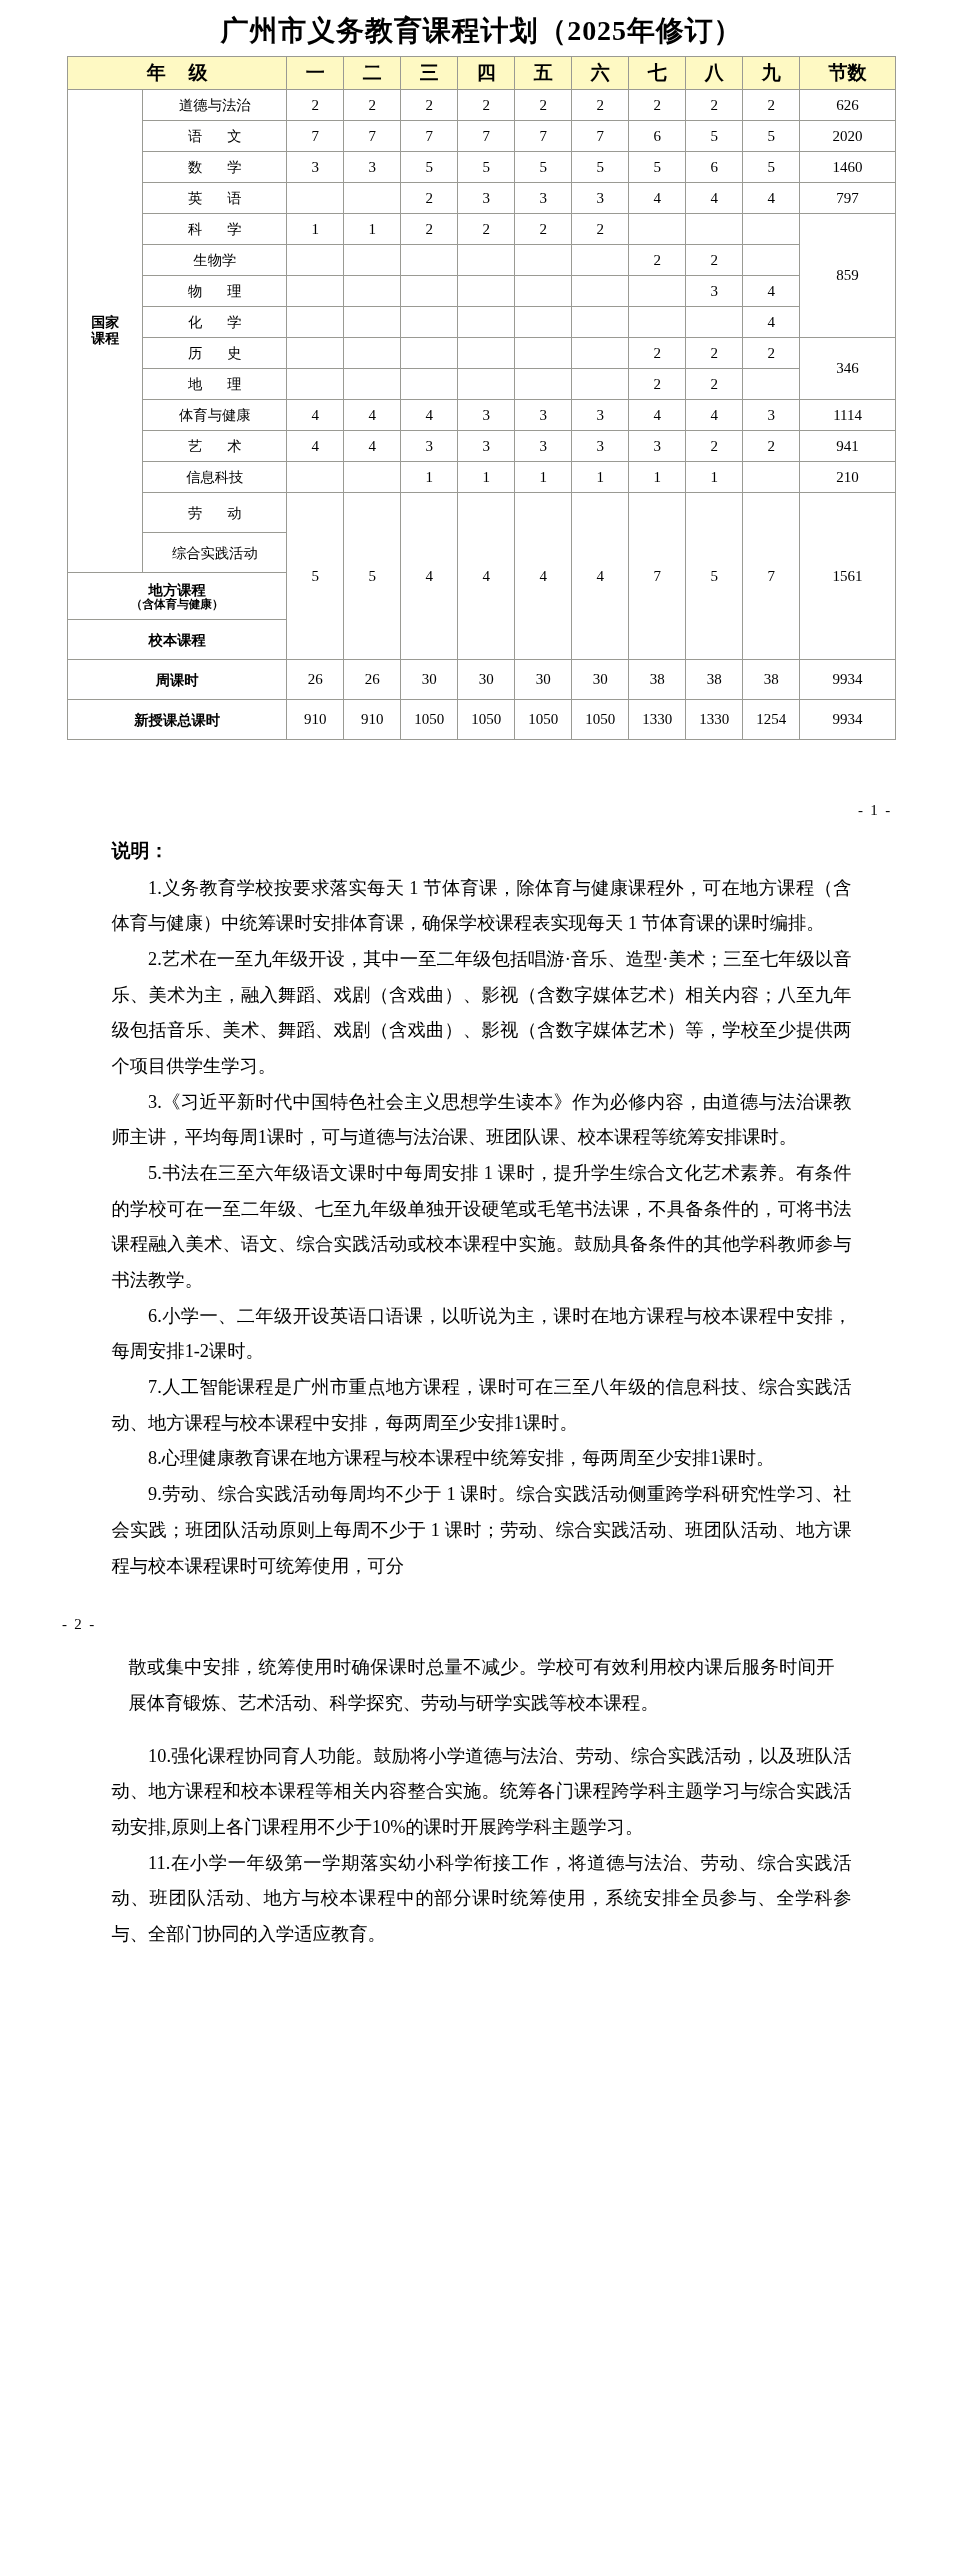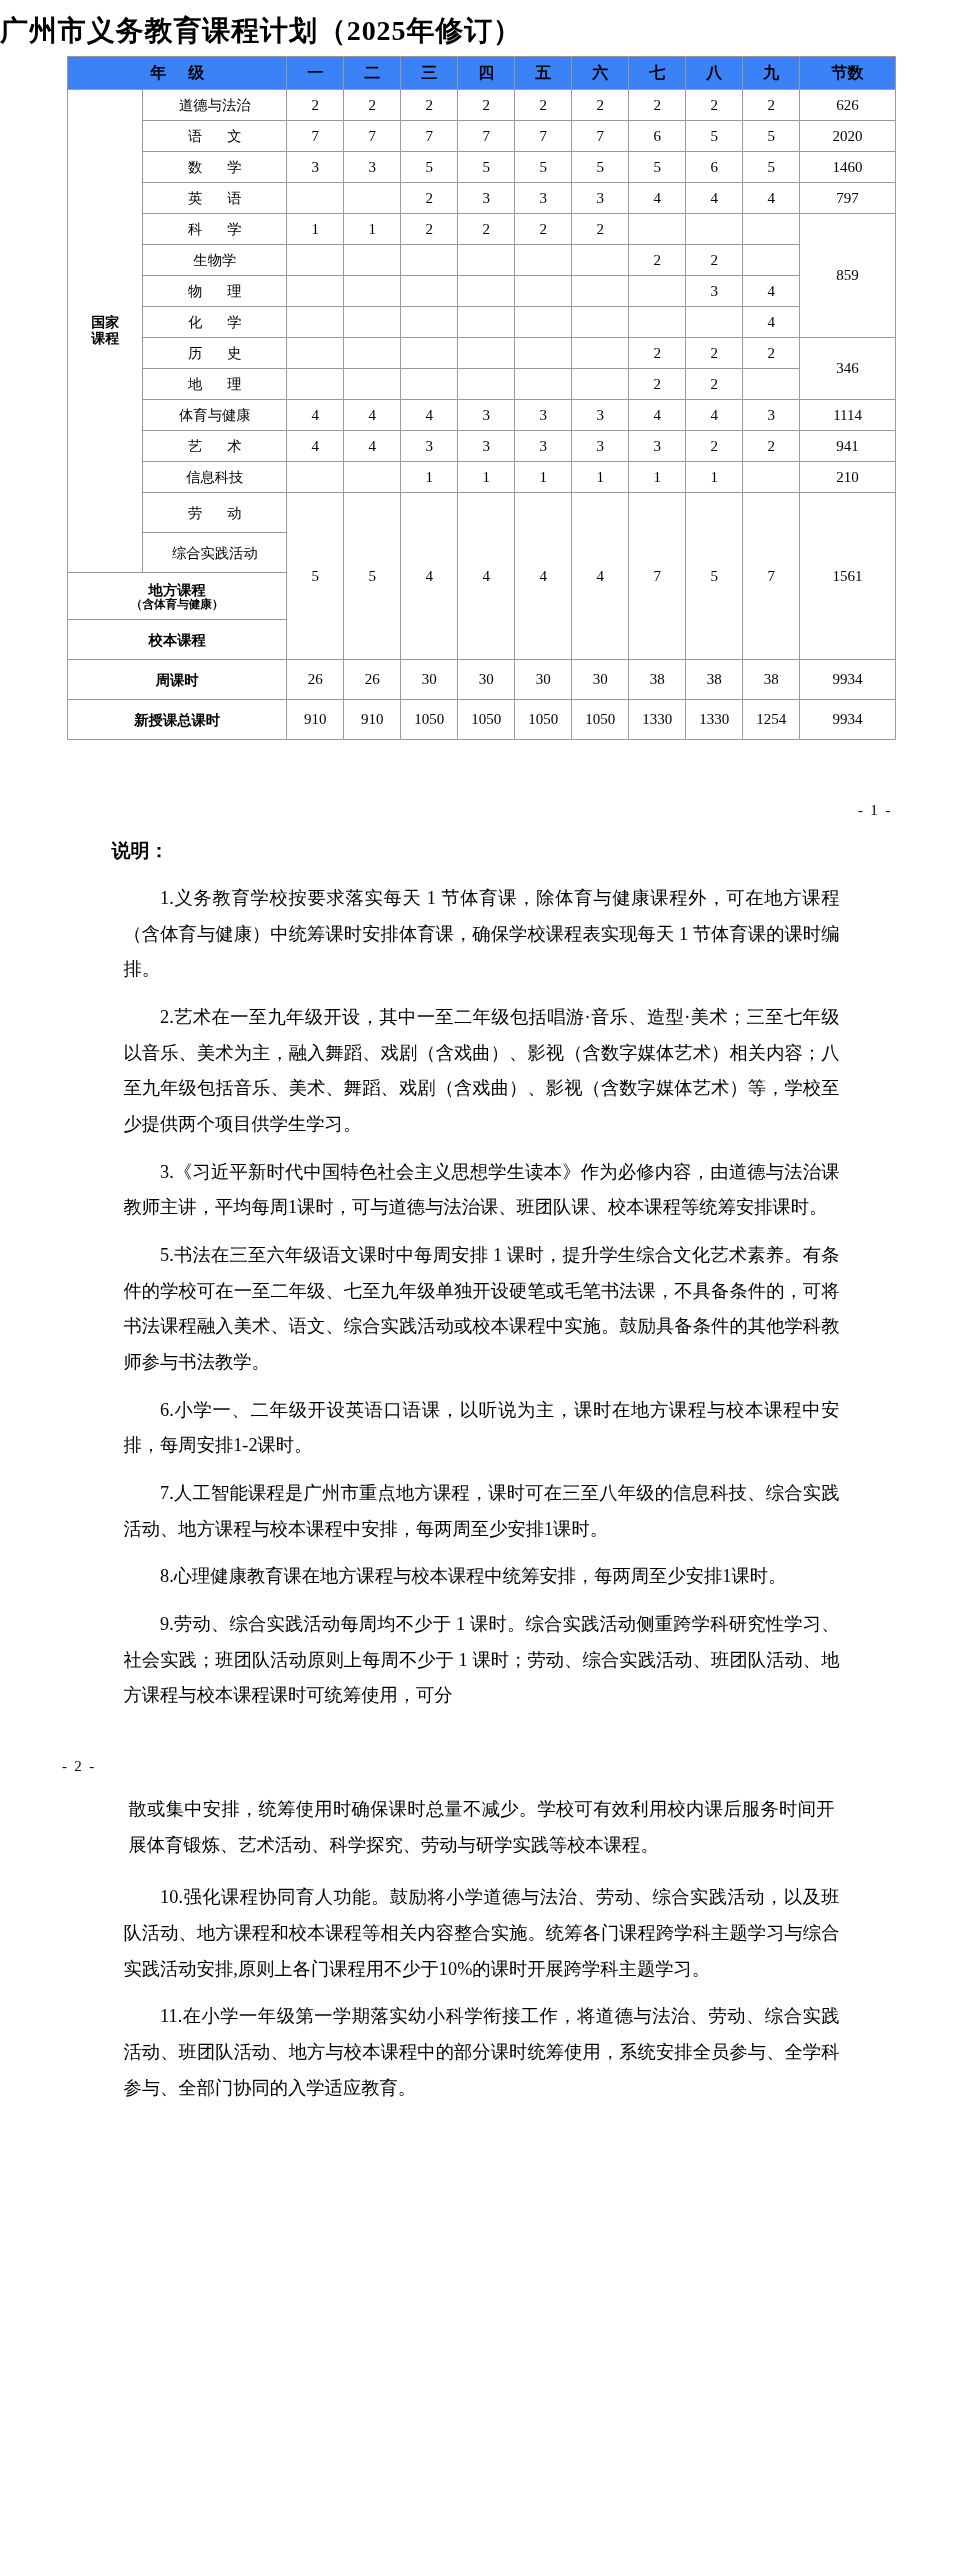--- a/index.html
+++ b/index.html
@@ -12,20 +12,21 @@
     width: 963px;
     min-height: 2576px;
     font-family: "Liberation Serif", "DejaVu Serif", serif;
     color: #000000;
     position: relative;
     overflow: hidden;
   }
 
   
   .doc-title {
+    text-align: center;
     font-size: 28px;
     font-weight: 700;
     letter-spacing: 0.9px;
     padding: 12.5px 0 5.3px 0;
     margin: 0 0 3.6px 0;
     line-height: 1.25;
     white-space: nowrap;
   }
 
   
@@ -42,23 +43,23 @@
   table.plan th,
   table.plan td {
     border: 0.9px solid #9a9a93;
     text-align: center;
     vertical-align: middle;
     padding: 0;
     height: 30px;
     line-height: 1.15;
   }
   table.plan thead th {
-    background: #3b82f6;
+    background: #fef9c3;
     font-weight: 600;
-    font-size: 16px;
+    font-size: 19px;
     height: 32px;
   }
   table.plan thead th.grade-head {
     letter-spacing: 9px;
     text-indent: 9px;
   }
   
   table.plan {
     border: 1.8px solid #2b2b2b;
   }
@@ -115,21 +116,21 @@
     line-height: 1.95;
     text-align: justify;
     text-justify: inter-ideograph;
   }
   .notes-heading {
     font-weight: 700;
     font-size: 19px;
     margin: 0 0 1.8px 0;
   }
   .notes p.item {
-    margin: 12px;
+    margin: 0;
     text-indent: 2em;
   }
   .notes p.cont {
     margin: 17px;
     text-indent: 0;
   }
   .spacer-lg { height: 62px; }
   .spacer-md { height: 32px; }
   .spacer-sm { height: 12.5px; }
 </style>

